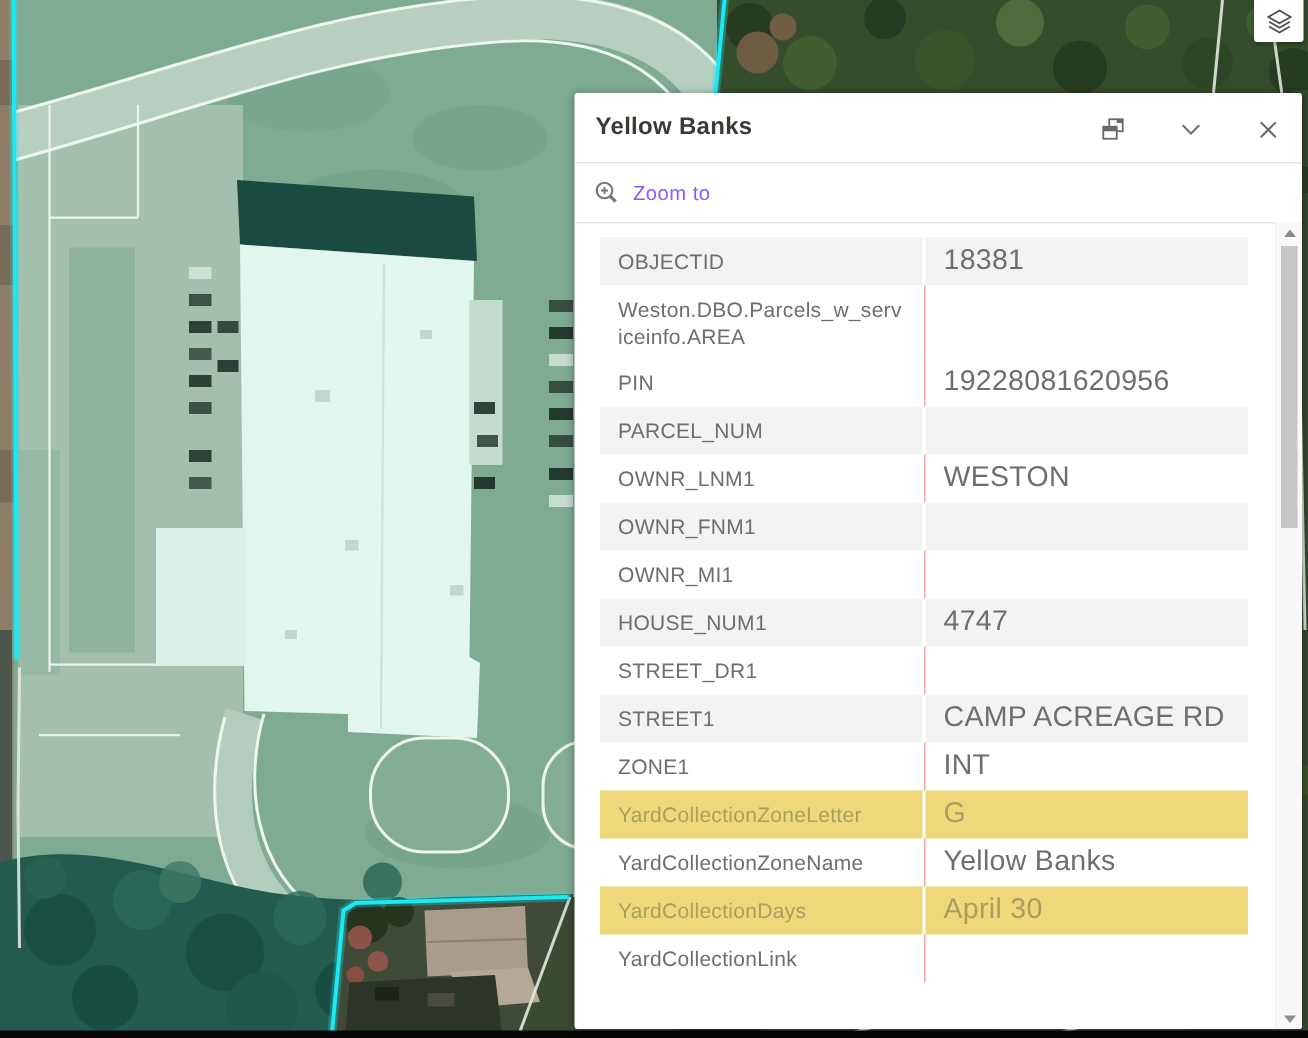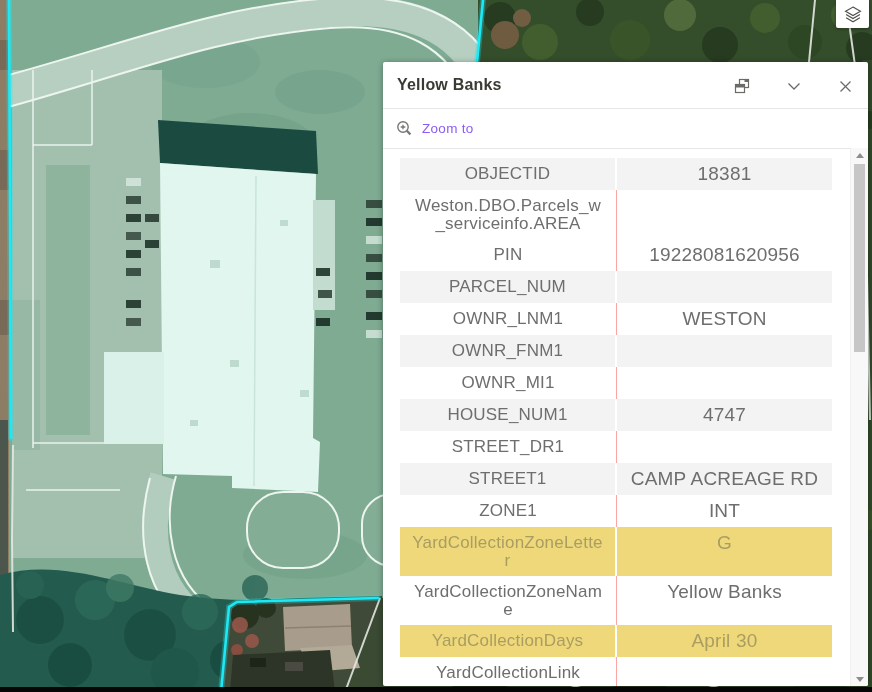--- a/index.html
+++ b/index.html
@@ -12,21 +12,21 @@
   #map svg{display:block;}
   
   .layers-btn{
     position:absolute;left:836px;top:0;width:33px;height:28px;background:#fff;
     box-shadow:0 1px 3px rgba(0,0,0,.35);display:flex;align-items:center;justify-content:center;
     cursor:pointer;border-radius:0 0 2px 2px;
   }
   
   .popup{
     position:absolute;left:383px;top:62px;width:485px;height:624px;background:#fff;
-    border-radius:2px;box-shadow:0 1px 6px rgba(0,0,0,.35);overflow:hidden;text-align:center;
+    border-radius:2px;box-shadow:0 1px 6px rgba(0,0,0,.35);overflow:hidden;
   }
   .popup-header{
     position:absolute;left:0;top:0;right:0;height:46px;border-bottom:1px solid #e6e6e6;
     display:flex;align-items:center;
   }
   .popup-title{
     margin-left:14px;font-size:16px;font-weight:700;color:#3b3b33;letter-spacing:.2px;
   }
   .hdr-btn{position:absolute;top:13px;width:22px;height:22px;display:flex;align-items:center;justify-content:center;cursor:pointer;}
   .hdr-dock{left:348px;}
@@ -39,21 +39,21 @@
   .zoomto-row .zicon{margin-left:13px;display:flex;}
   .zoomto-label{margin-left:9px;font-size:13.5px;color:#8b5cf6;letter-spacing:.3px;}
   
   .attr-table{
     position:absolute;left:17px;top:96px;width:432px;bottom:0;overflow:hidden;
   }
   .trow{display:flex;min-height:32px;box-sizing:border-box;}
   .trow.alt{background:#f3f3f3;}
   .trow.hl{background:#eed87a;}
   .tlabel{
-    box-sizing:border-box;width:217px;padding:7px 12px 6px 12px;font-size:17px;line-height:18px;
+    box-sizing:border-box;width:217px;padding:7px 12px 6px 12px;font-size:14px;line-height:18px;
     color:#6e6e6e;letter-spacing:.2px;word-break:break-all;border-right:2px solid #fff;
   }
   .trow.plain .tlabel{border-right:1px solid #fca5a5;}
   .tvalue{
     box-sizing:border-box;flex:1;padding:7px 12px 6px 12px;font-size:19px;line-height:18px;
     color:#6e6e6e;letter-spacing:.2px;
   }
   .trow.hl .tlabel,.trow.hl .tvalue{color:#aa9d62;}
   
   .vscroll{

